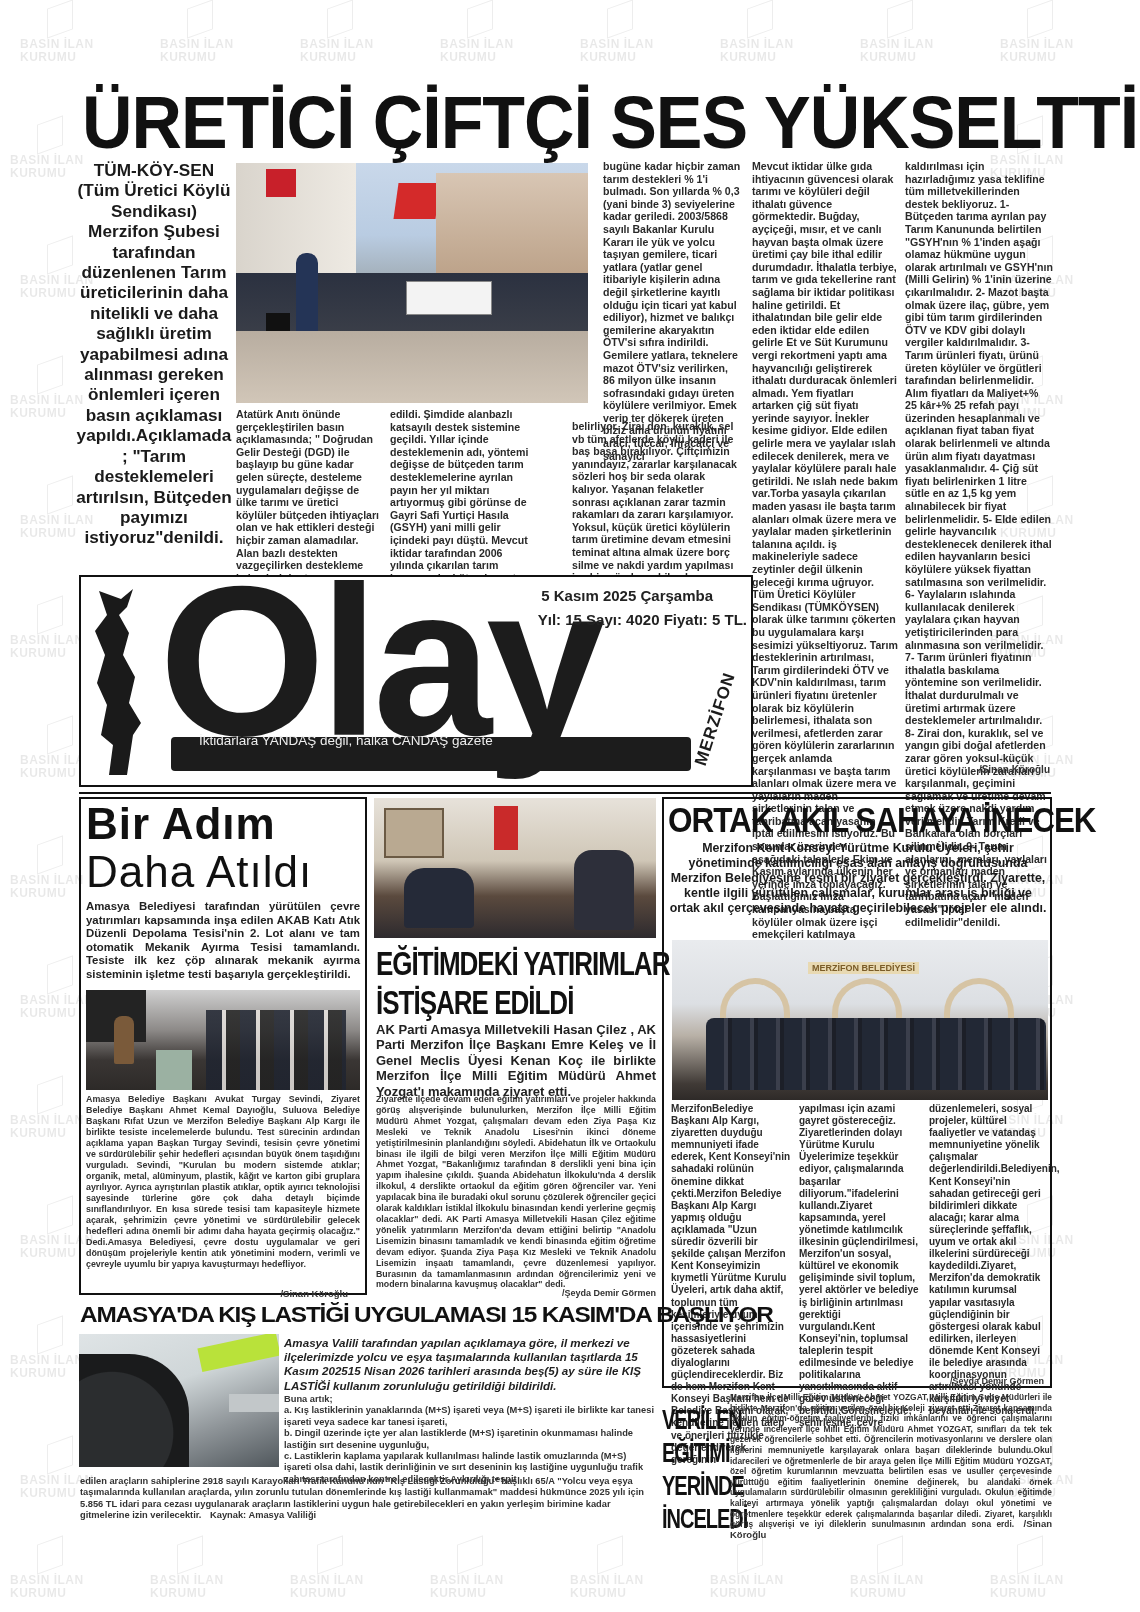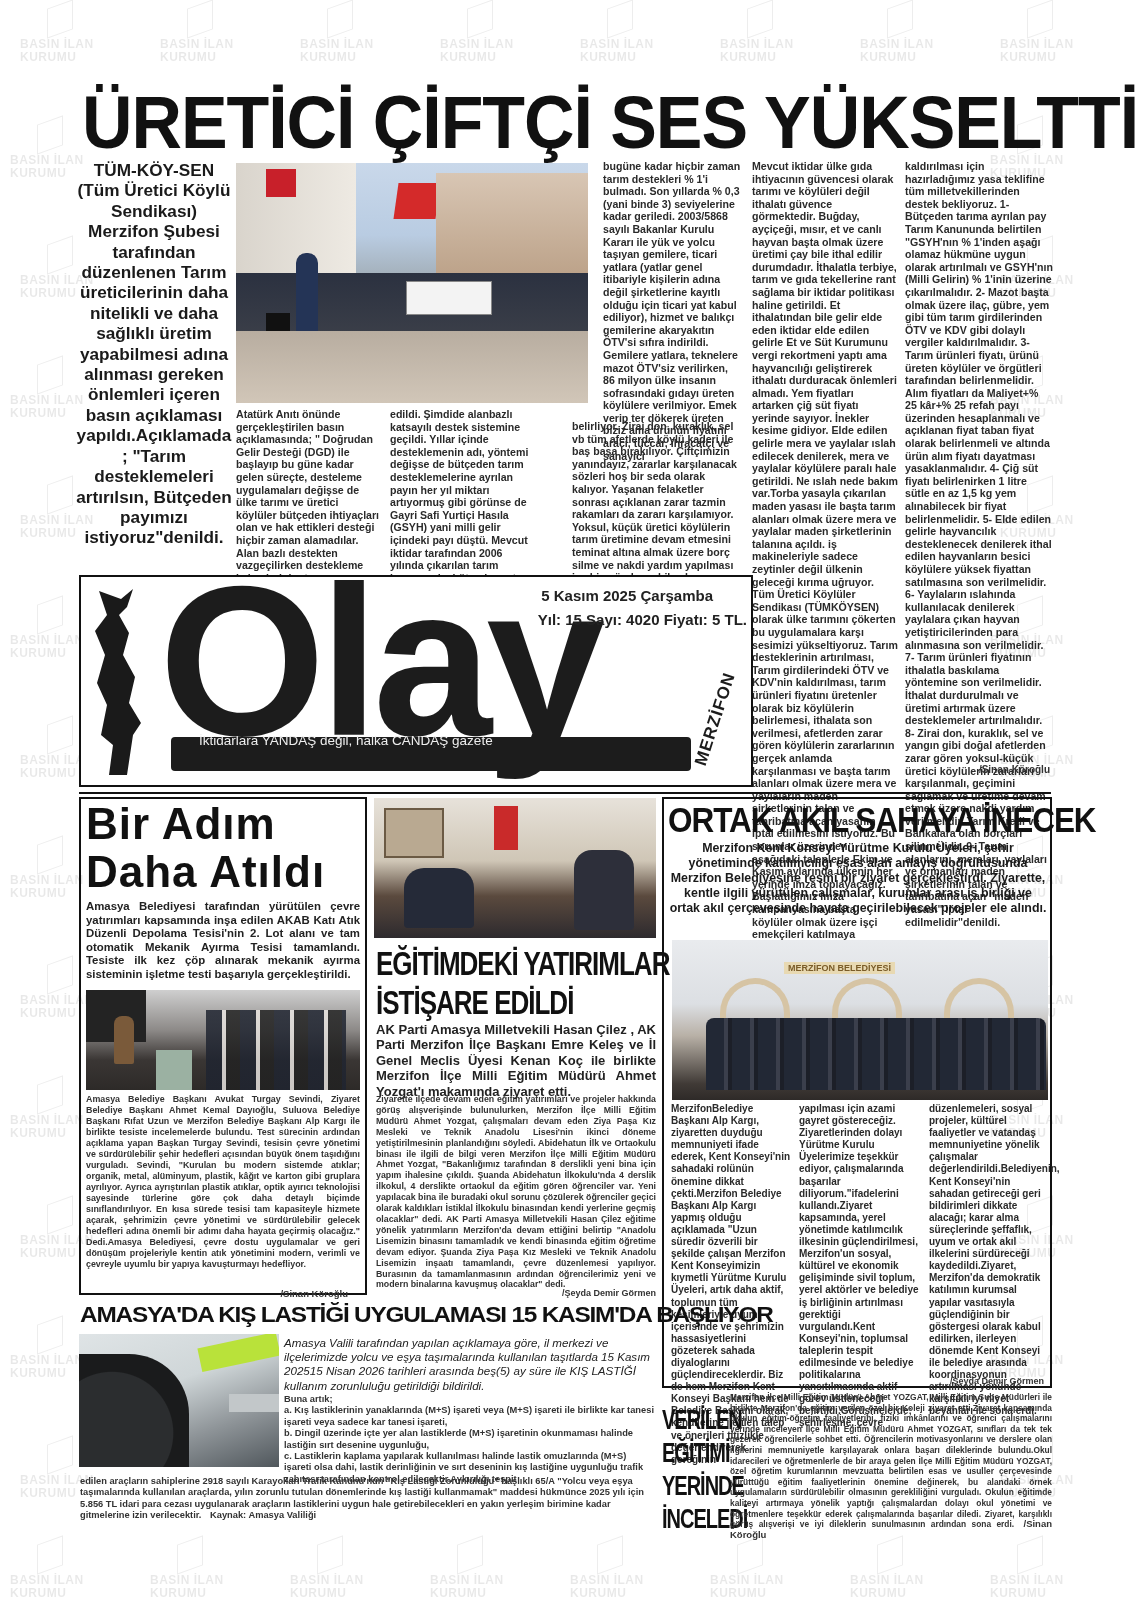--- a/index.html
+++ b/index.html
@@ -257,21 +257,21 @@
   <div class="abs" style="left:320px;top:34px;width:346px;text-align:right;font-size:15px;font-weight:bold;color:#222;">Yıl: 15  Sayı: 4020 Fiyatı: 5 TL.</div>
   <div class="abs" style="left:90px;top:160px;width:520px;height:34px;background:#1c1c1c;border-radius:4px;"></div>
   <div class="abs" style="left:118px;top:156px;font-size:13.5px;color:#eee;">İktidarlara YANDAŞ değil, halka CANDAŞ gazete</div>
   <div class="abs" style="left:610px;top:185px;font-size:17px;font-weight:900;color:#1c1c1c;transform:rotate(-72deg);transform-origin:left top;letter-spacing:1px;">MERZİFON</div>
 </div>
 
 <div class="rule" style="left:79px;top:792px;width:972px;height:2px;"></div>
 
 <div class="boxed" style="left:79px;top:797px;width:288px;height:498px;"></div>
 <div class="abs" style="left:86px;top:800px;font-size:44px;line-height:48px;font-weight:900;letter-spacing:1px;color:#111;">Bir Adım</div>
-<div class="abs" style="left:86px;top:848px;font-size:44px;line-height:48px;font-weight:700;letter-spacing:1px;color:#111;">Daha Atıldı</div>
+<div class="abs" style="left:86px;top:848px;font-size:44px;line-height:48px;font-weight:400;letter-spacing:1px;color:#111;">Daha Atıldı</div>
 <div class="abs" style="left:86px;top:900px;width:274px;font-size:11.4px;line-height:13.5px;font-weight:bold;text-align:justify;color:#222;">Amasya Belediyesi tarafından yürütülen çevre yatırımları kapsamında inşa edilen AKAB Katı Atık Düzenli Depolama Tesisi'nin 2. Lot alanı ve tam otomatik Mekanik Ayırma Tesisi tamamlandı. Tesiste ilk kez çöp alınarak mekanik ayırma sisteminin işletme testi başarıyla gerçekleştirildi.</div>
 <div class="photo" style="left:86px;top:990px;width:274px;height:100px;background:linear-gradient(180deg,#cfcfcf,#8d8a88 40%,#3a3634 70%,#2d2a28);">
   <div class="abs" style="left:0;top:0;width:60px;height:52px;background:#232323;"></div>
   <div class="abs" style="left:28px;top:26px;width:20px;height:48px;background:#7a5a3a;border-radius:8px 8px 2px 2px;"></div>
   <div class="abs" style="left:70px;top:60px;width:36px;height:40px;background:#9bb1a2;"></div>
   <div class="abs" style="left:120px;top:20px;width:140px;height:80px;background:repeating-linear-gradient(90deg,#1f2430 0 16px,#e8e4e0 16px 20px,#222 20px 34px);opacity:0.85;"></div>
 </div>
 <div class="abs" style="left:86px;top:1094px;width:274px;font-size:8.9px;line-height:11px;font-weight:bold;text-align:justify;color:#333;">Amasya Belediye Başkanı Avukat Turgay Sevindi, Ziyaret Belediye Başkanı Ahmet Kemal Dayıoğlu, Suluova Belediye Başkanı Rıfat Uzun ve Merzifon Belediye Başkanı Alp Kargı ile birlikte tesiste incelemelerde bulundu. Test sürecinin ardından açıklama yapan Başkan Turgay Sevindi, tesisin çevre yönetimi ve sürdürülebilir şehir hedefleri açısından büyük önem taşıdığını vurguladı. Sevindi, "Kurulan bu modern sistemde atıklar; organik, metal, alüminyum, plastik, kâğıt ve karton gibi gruplara ayrılıyor. Ayrıca ayrıştırılan plastik atıklar, optik ayırıcı teknolojisi sayesinde türlerine göre çok daha detaylı biçimde sınıflandırılıyor. En kısa sürede tesisi tam kapasiteyle hizmete açarak, şehrimizin çevre yönetimi ve sürdürülebilir gelecek hedefleri adına önemli bir adımı daha hayata geçirmiş olacağız." Dedi.Amasya Belediyesi, çevre dostu uygulamalar ve geri dönüşüm projeleriyle kentin atık yönetimini modern, verimli ve çevreyle uyumlu bir yapıya kavuşturmayı hedefliyor.</div>
 <div class="abs byline" style="left:250px;top:1288px;width:98px;font-size:9.5px;">/Sinan Köroğlu</div>
 
@@ -284,38 +284,38 @@
 <div class="abs headline" style="left:376px;top:945px;font-size:26px;line-height:30px;transform:scale(1,1.25);">EĞİTİMDEKİ YATIRIMLAR</div>
 <div class="abs headline" style="left:376px;top:984px;font-size:26px;line-height:30px;transform:scale(1,1.25);">İSTİŞARE EDİLDİ</div>
 <div class="abs" style="left:376px;top:1022px;width:280px;font-size:13px;line-height:15.4px;font-weight:bold;text-align:justify;color:#222;">AK Parti Amasya Milletvekili Hasan Çilez , AK Parti Merzifon İlçe Başkanı Emre Keleş ve İl Genel Meclis Üyesi Kenan Koç ile birlikte Merzifon İlçe Milli Eğitim Müdürü Ahmet Yozgat'ı makamında ziyaret etti.</div>
 <div class="abs" style="left:376px;top:1094px;width:280px;font-size:8.8px;line-height:10.9px;font-weight:bold;text-align:justify;color:#333;">Ziyarette ilçede devam eden eğitim yatırımları ve projeler hakkında görüş alışverişinde bulunulurken, Merzifon İlçe Milli Eğitim Müdürü Ahmet Yozgat, çalışmaları devam eden Ziya Paşa Kız Mesleki ve Teknik Anadolu Lisesi'nin ikinci döneme yetiştirilmesinin planlandığını söyledi. Abidehatun İlk ve Ortaokulu binası ile ilgili de bilgi veren Merzifon İlçe Milli Eğitim Müdürü Ahmet Yozgat, "Bakanlığımız tarafından 8 derslikli yeni bina için yapım ihalesine çıkıldı. Şuanda Abidehatun İlkokulu'nda 4 derslik ilkokul, 4 derslikte ortaokul da eğitim gören öğrenciler var. Yeni yapılacak bina ile buradaki okul sorunu çözülerek öğrenciler geçici olarak kaldıkları İstiklal İlkokulu binasından kendi yerlerine geçmiş olacaklar" dedi. AK Parti Amasya Milletvekili Hasan Çilez eğitime yönelik yatırımların Merzifon'da devam ettiğini belirtip "Anadolu Lisemizin binasını tamamladık ve kendi binasında eğitim öğretime devam ediyor. Şuanda Ziya Paşa Kız Mesleki ve Teknik Anadolu Lisemizin inşaatı tamamlandı, çevre düzenlemesi yapılıyor. Burasının da tamamlanmasının ardından öğrencilerimiz yeni ve modern binalarına kavuşmuş olacaklar" dedi.</div>
 <div class="abs byline" style="left:540px;top:1288px;width:116px;font-size:9px;">/Şeyda Demir Görmen</div>
 
 <div class="boxed" style="left:662px;top:797px;width:390px;height:591px;"></div>
 <div class="abs headline" style="left:668px;top:801px;font-size:30px;line-height:34px;transform:scale(1.05,1.15);">ORTAK AKIL SAHAYA İNECEK</div>
 <div class="abs lede" style="left:668px;top:841px;width:380px;font-size:12.4px;line-height:15px;">Merzifon Kent Konseyi Yürütme Kurulu Üyeleri, şehir yönetiminde katılımcılığı esas alan anlayış doğrultusunda Merzifon Belediyesine resmî bir ziyaret gerçekleştirdi. Ziyarette, kentle ilgili yürütülen çalışmalar, kurumlar arası iş birliği ve ortak akıl çerçevesinde hayata geçirilebilecek projeler ele alındı.</div>
 <div class="photo" style="left:672px;top:940px;width:376px;height:160px;background:linear-gradient(180deg,#e9ebee,#dcdfe3 40%,#b8b0a6 60%,#403a36 90%,#2e2a28);">
-  <div class="abs" style="left:112px;top:22px;padding:1px 4px;font-size:9px;font-weight:bold;color:#7a5c28;background:#e8d9b2;">MERZİFON BELEDİYESİ</div>
+  <div class="abs" style="left:136px;top:22px;padding:1px 4px;font-size:9px;font-weight:bold;color:#7a5c28;background:#e8d9b2;">MERZİFON BELEDİYESİ</div>
   <div class="abs" style="left:48px;top:38px;width:70px;height:50px;border:6px solid #d6c4a4;border-bottom:none;border-radius:40px 40px 0 0;"></div>
   <div class="abs" style="left:160px;top:38px;width:70px;height:50px;border:6px solid #d6c4a4;border-bottom:none;border-radius:40px 40px 0 0;"></div>
   <div class="abs" style="left:272px;top:38px;width:70px;height:50px;border:6px solid #d6c4a4;border-bottom:none;border-radius:40px 40px 0 0;"></div>
   <div class="abs" style="left:34px;top:78px;width:340px;height:72px;background:repeating-linear-gradient(90deg,#222835 0 18px,#3b3f4c 18px 22px,#1c1f28 22px 26px);border-radius:8px 8px 0 0;"></div>
 </div>
 <div class="abs col" style="left:671px;top:1103px;width:120px;font-size:10px;line-height:12.1px;">MerzifonBelediye Başkanı Alp Kargı, ziyaretten duyduğu memnuniyeti ifade ederek, Kent Konseyi'nin sahadaki rolünün önemine dikkat çekti.Merzifon Belediye Başkanı Alp Kargı yapmış olduğu açıklamada "Uzun süredir özverili bir şekilde çalışan Merzifon Kent Konseyimizin kıymetli Yürütme Kurulu Üyeleri, artık daha aktif, toplumun tüm kesimleriyle uyum içerisinde ve şehrimizin hassasiyetlerini gözeterek sahada diyaloglarını güçlendireceklerdir. Biz de hem Merzifon Kent Konseyi Başkanı hem de Belediye Başkanı olarak, kendilerine iletilen talep ve önerileri titizlikle değerlendirerek gereğinin</div>
 <div class="abs col" style="left:799px;top:1103px;width:120px;font-size:10px;line-height:12.1px;">yapılması için azami gayret göstereceğiz. Ziyaretlerinden dolayı Yürütme Kurulu Üyelerimize teşekkür ediyor, çalışmalarında başarılar diliyorum."ifadelerini kullandı.Ziyaret kapsamında, yerel yönetimde katılımcılık ilkesinin güçlendirilmesi, Merzifon'un sosyal, kültürel ve ekonomik gelişiminde sivil toplum, yerel aktörler ve belediye iş birliğinin artırılması gerektiği vurgulandı.Kent Konseyi'nin, toplumsal taleplerin tespit edilmesinde ve belediye politikalarına yansıtılmasında aktif görev üstleneceği belirtildi.Görüşmelerde; şehirleşme, çevre</div>
 <div class="abs col" style="left:929px;top:1103px;width:120px;font-size:10px;line-height:12.1px;">düzenlemeleri, sosyal projeler, kültürel faaliyetler ve vatandaş memnuniyetine yönelik çalışmalar değerlendirildi.Belediyenin, Kent Konseyi'nin sahadan getireceği geri bildirimleri dikkate alacağı; karar alma süreçlerinde şeffaflık, uyum ve ortak akıl ilkelerini sürdüreceği kaydedildi.Ziyaret, Merzifon'da demokratik katılımın kurumsal yapılar vasıtasıyla güçlendiğinin bir göstergesi olarak kabul edilirken, ilerleyen dönemde Kent Konseyi ile belediye arasında koordinasyonun artırılması yönünde karşılıklı iyi niyet beyanları ile sona erdi.</div>
 <div class="abs byline" style="left:930px;top:1376px;width:114px;font-size:9px;">/Şeyda Demir Görmen</div>
 
 <div class="abs headline" style="left:80px;top:1301px;font-size:20px;line-height:24px;transform:scale(1.22,1.12);">AMASYA'DA KIŞ LASTİĞİ UYGULAMASI 15 KASIM'DA BAŞLIYOR</div>
 <div class="photo" style="left:79px;top:1334px;width:200px;height:133px;background:linear-gradient(160deg,#dfe4e6,#cfd6d8 40%,#8e9498 70%,#50575c);">
   <div class="abs" style="left:0;top:20px;width:110px;height:113px;background:radial-gradient(circle at 30% 70%,#2b2d2f 0 55%,#1a1b1c 56% 100%);border-radius:0 60px 0 0;"></div>
   <div class="abs" style="left:120px;top:6px;width:80px;height:24px;background:#b9e23a;transform:rotate(-12deg);"></div>
   <div class="abs" style="left:150px;top:60px;width:50px;height:18px;background:#c2c7c9;"></div>
 </div>
-<div class="abs" style="left:284px;top:1336px;width:372px;font-size:11.6px;line-height:14.2px;font-weight:normal;font-style:italic;color:#222;">Amasya Valili tarafından yapılan açıklamaya göre, il merkezi ve ilçelerimizde yolcu ve eşya taşımalarında kullanılan taşıtlarda 15 Kasım 202515 Nisan 2026 tarihleri arasında beş(5) ay süre ile KIŞ LASTİĞİ kullanım zorunluluğu getirildiği bildirildi.</div>
+<div class="abs" style="left:284px;top:1336px;width:372px;font-size:11.6px;line-height:14.2px;font-weight:bold;font-style:italic;color:#222;">Amasya Valili tarafından yapılan açıklamaya göre, il merkezi ve ilçelerimizde yolcu ve eşya taşımalarında kullanılan taşıtlarda 15 Kasım 202515 Nisan 2026 tarihleri arasında beş(5) ay süre ile KIŞ LASTİĞİ kullanım zorunluluğu getirildiği bildirildi.</div>
 <div class="abs" style="left:284px;top:1394px;width:372px;font-size:9.3px;line-height:11.4px;font-weight:bold;color:#333;">
   <div>Buna artık;</div>
   <div>a. Kış lastiklerinin yanaklarında (M+S) işareti veya (M+S) işareti ile birlikte kar tanesi işareti veya sadece kar tanesi işareti,</div>
   <div>b. Dingil üzerinde içte yer alan lastiklerde (M+S) işaretinin okunmaması halinde lastiğin sırt desenine uygunluğu,</div>
   <div>c. Lastiklerin kaplama yapılarak kullanılması halinde lastik omuzlarında (M+S) işareti olsa dahi, lastik derinliğinin ve sırt deseninin kış lastiğine uygunluğu trafik zabıtası tarafından kontrol edilecektir.Aykırılığı tespit</div>
 </div>
 <div class="abs" style="left:80px;top:1476px;width:576px;font-size:9.3px;line-height:11.4px;font-weight:bold;color:#333;">
   <span>edilen araçların sahiplerine 2918 sayılı Karayolları Trafik Kanunu'nun "Kış Lastiği Zorunluluğu" başlıklı 65/A "Yolcu veya eşya taşımalarında kullanılan araçlarda, yılın zorunlu tutulan dönemlerinde kış lastiği kullanmamak" maddesi hükmünce 2025 yılı için 5.856 TL idari para cezası uygulanarak araçların lastiklerini uygun hale getirebilecekleri en yakın yerleşim birimine kadar gitmelerine izin verilecektir.</span>
   <span style="margin-left:6px;">Kaynak: Amasya Valiliği</span>
 </div>

